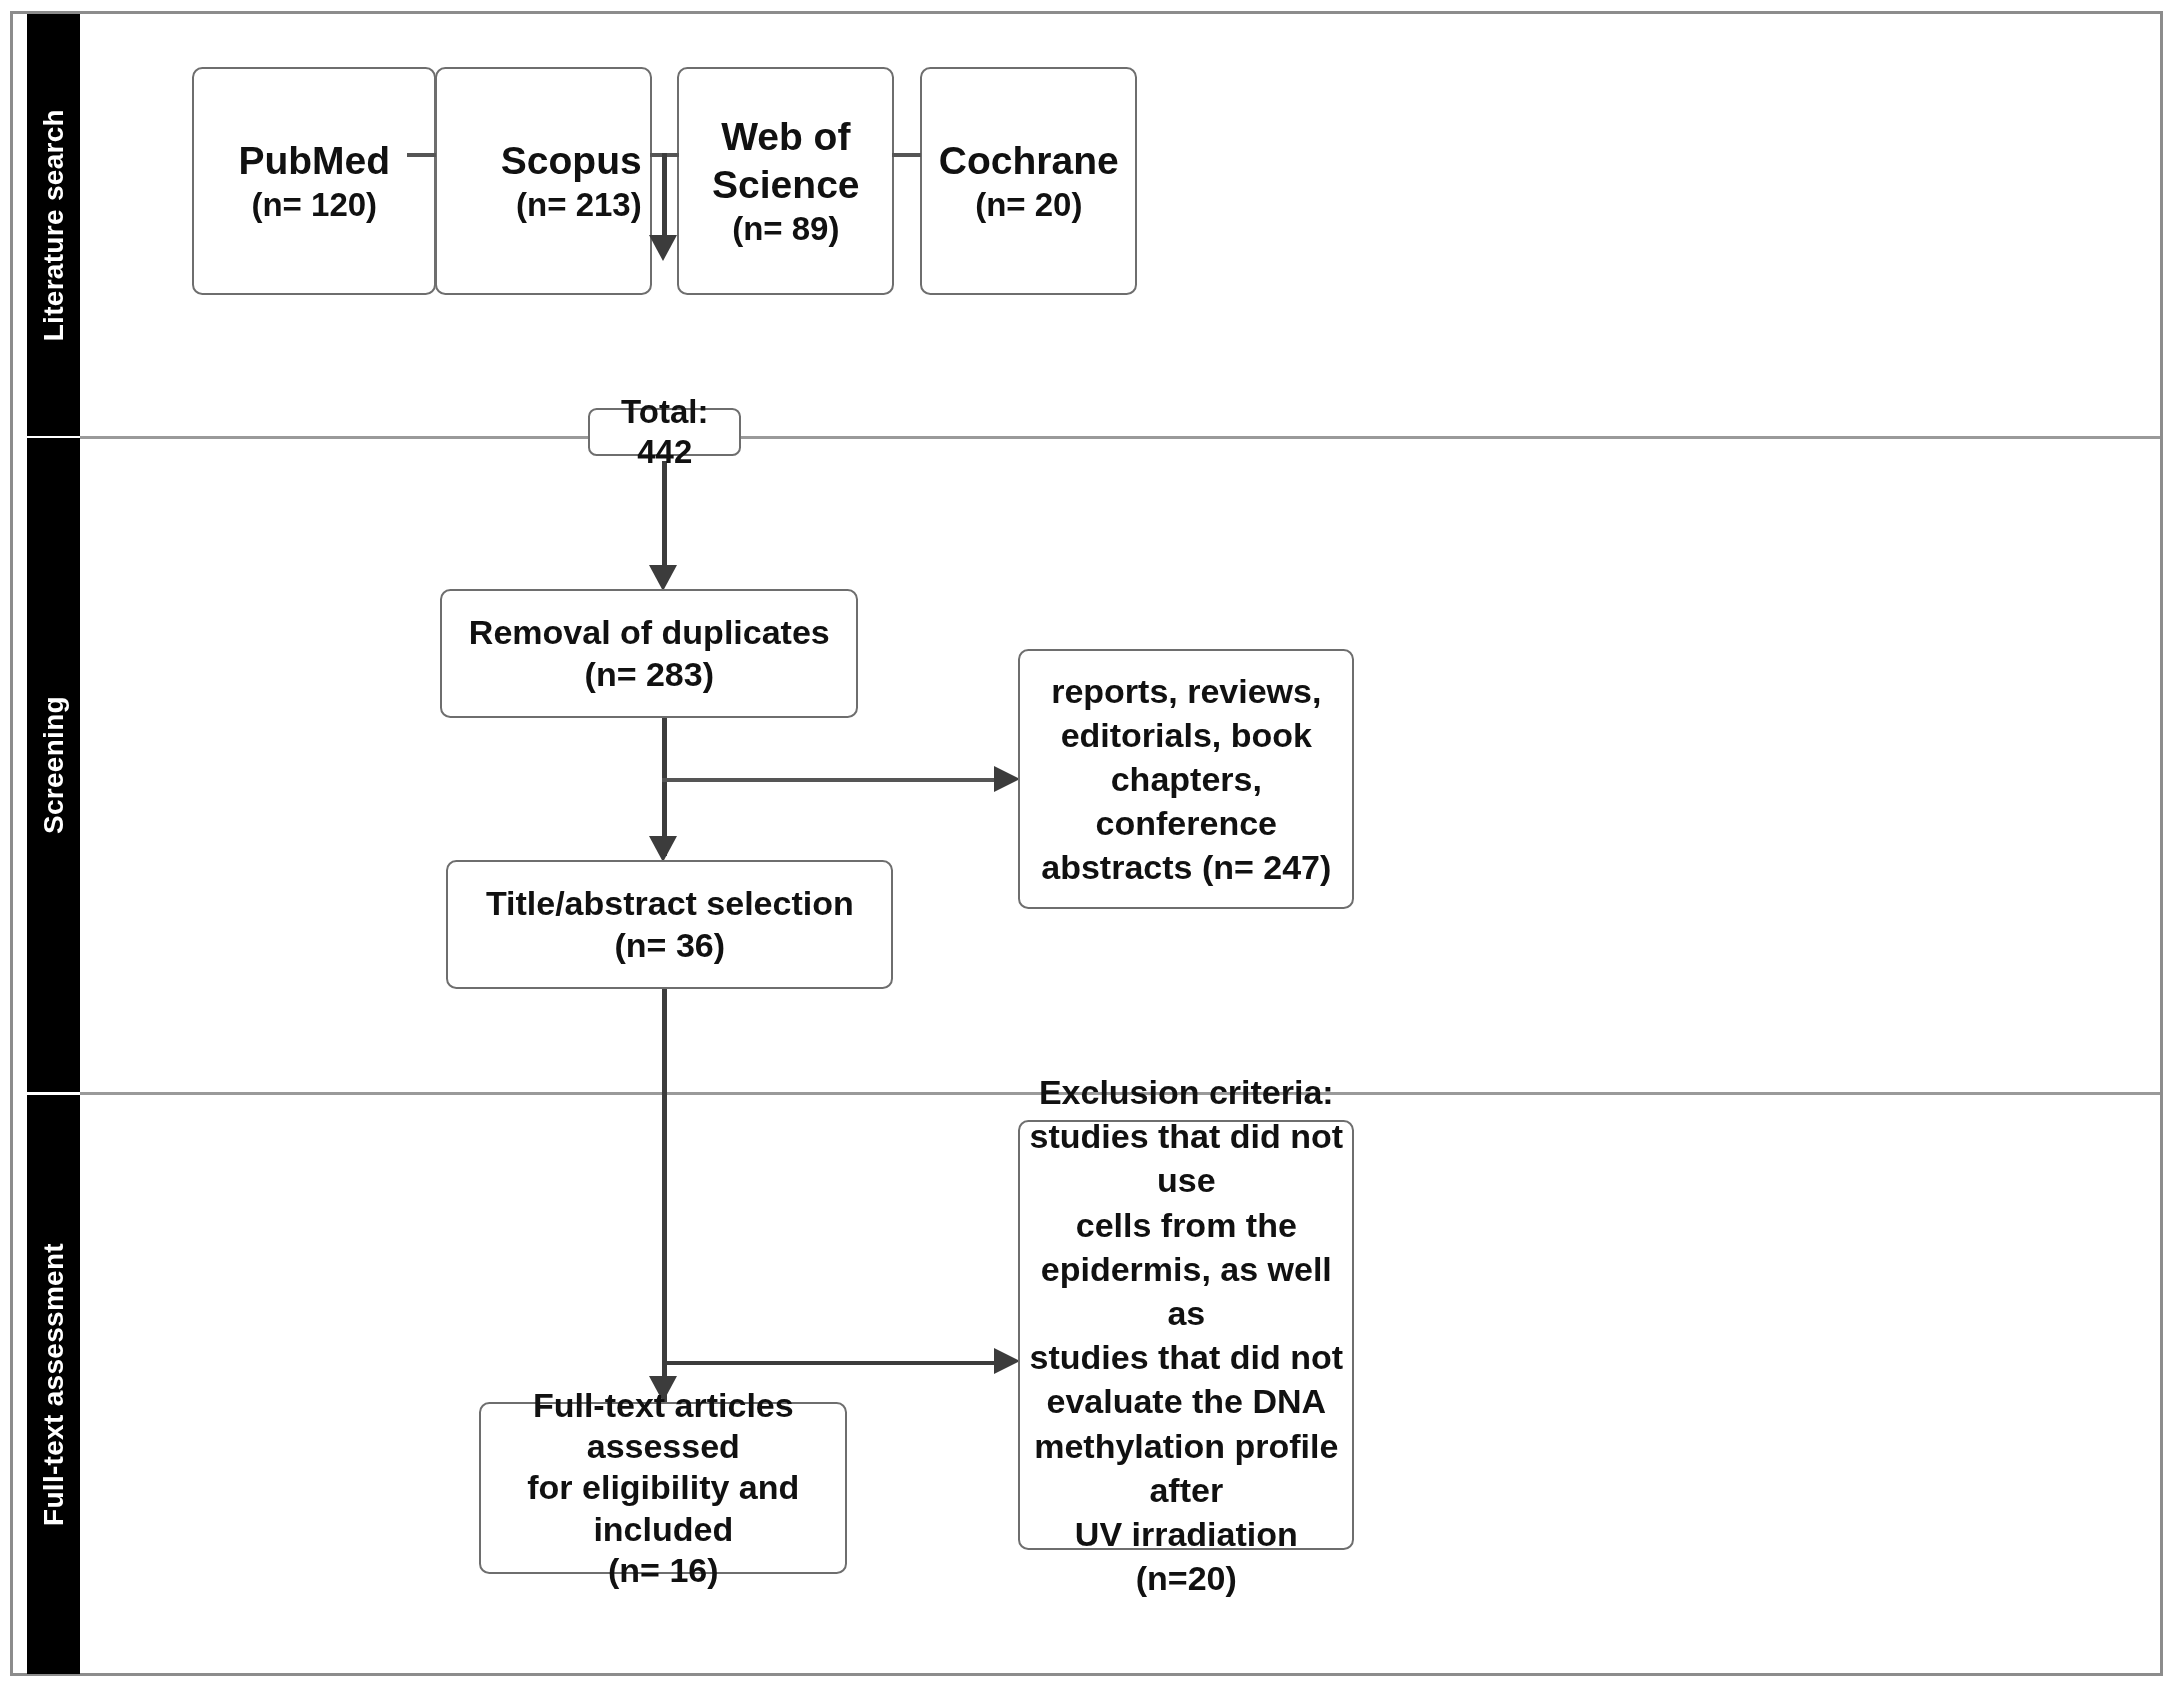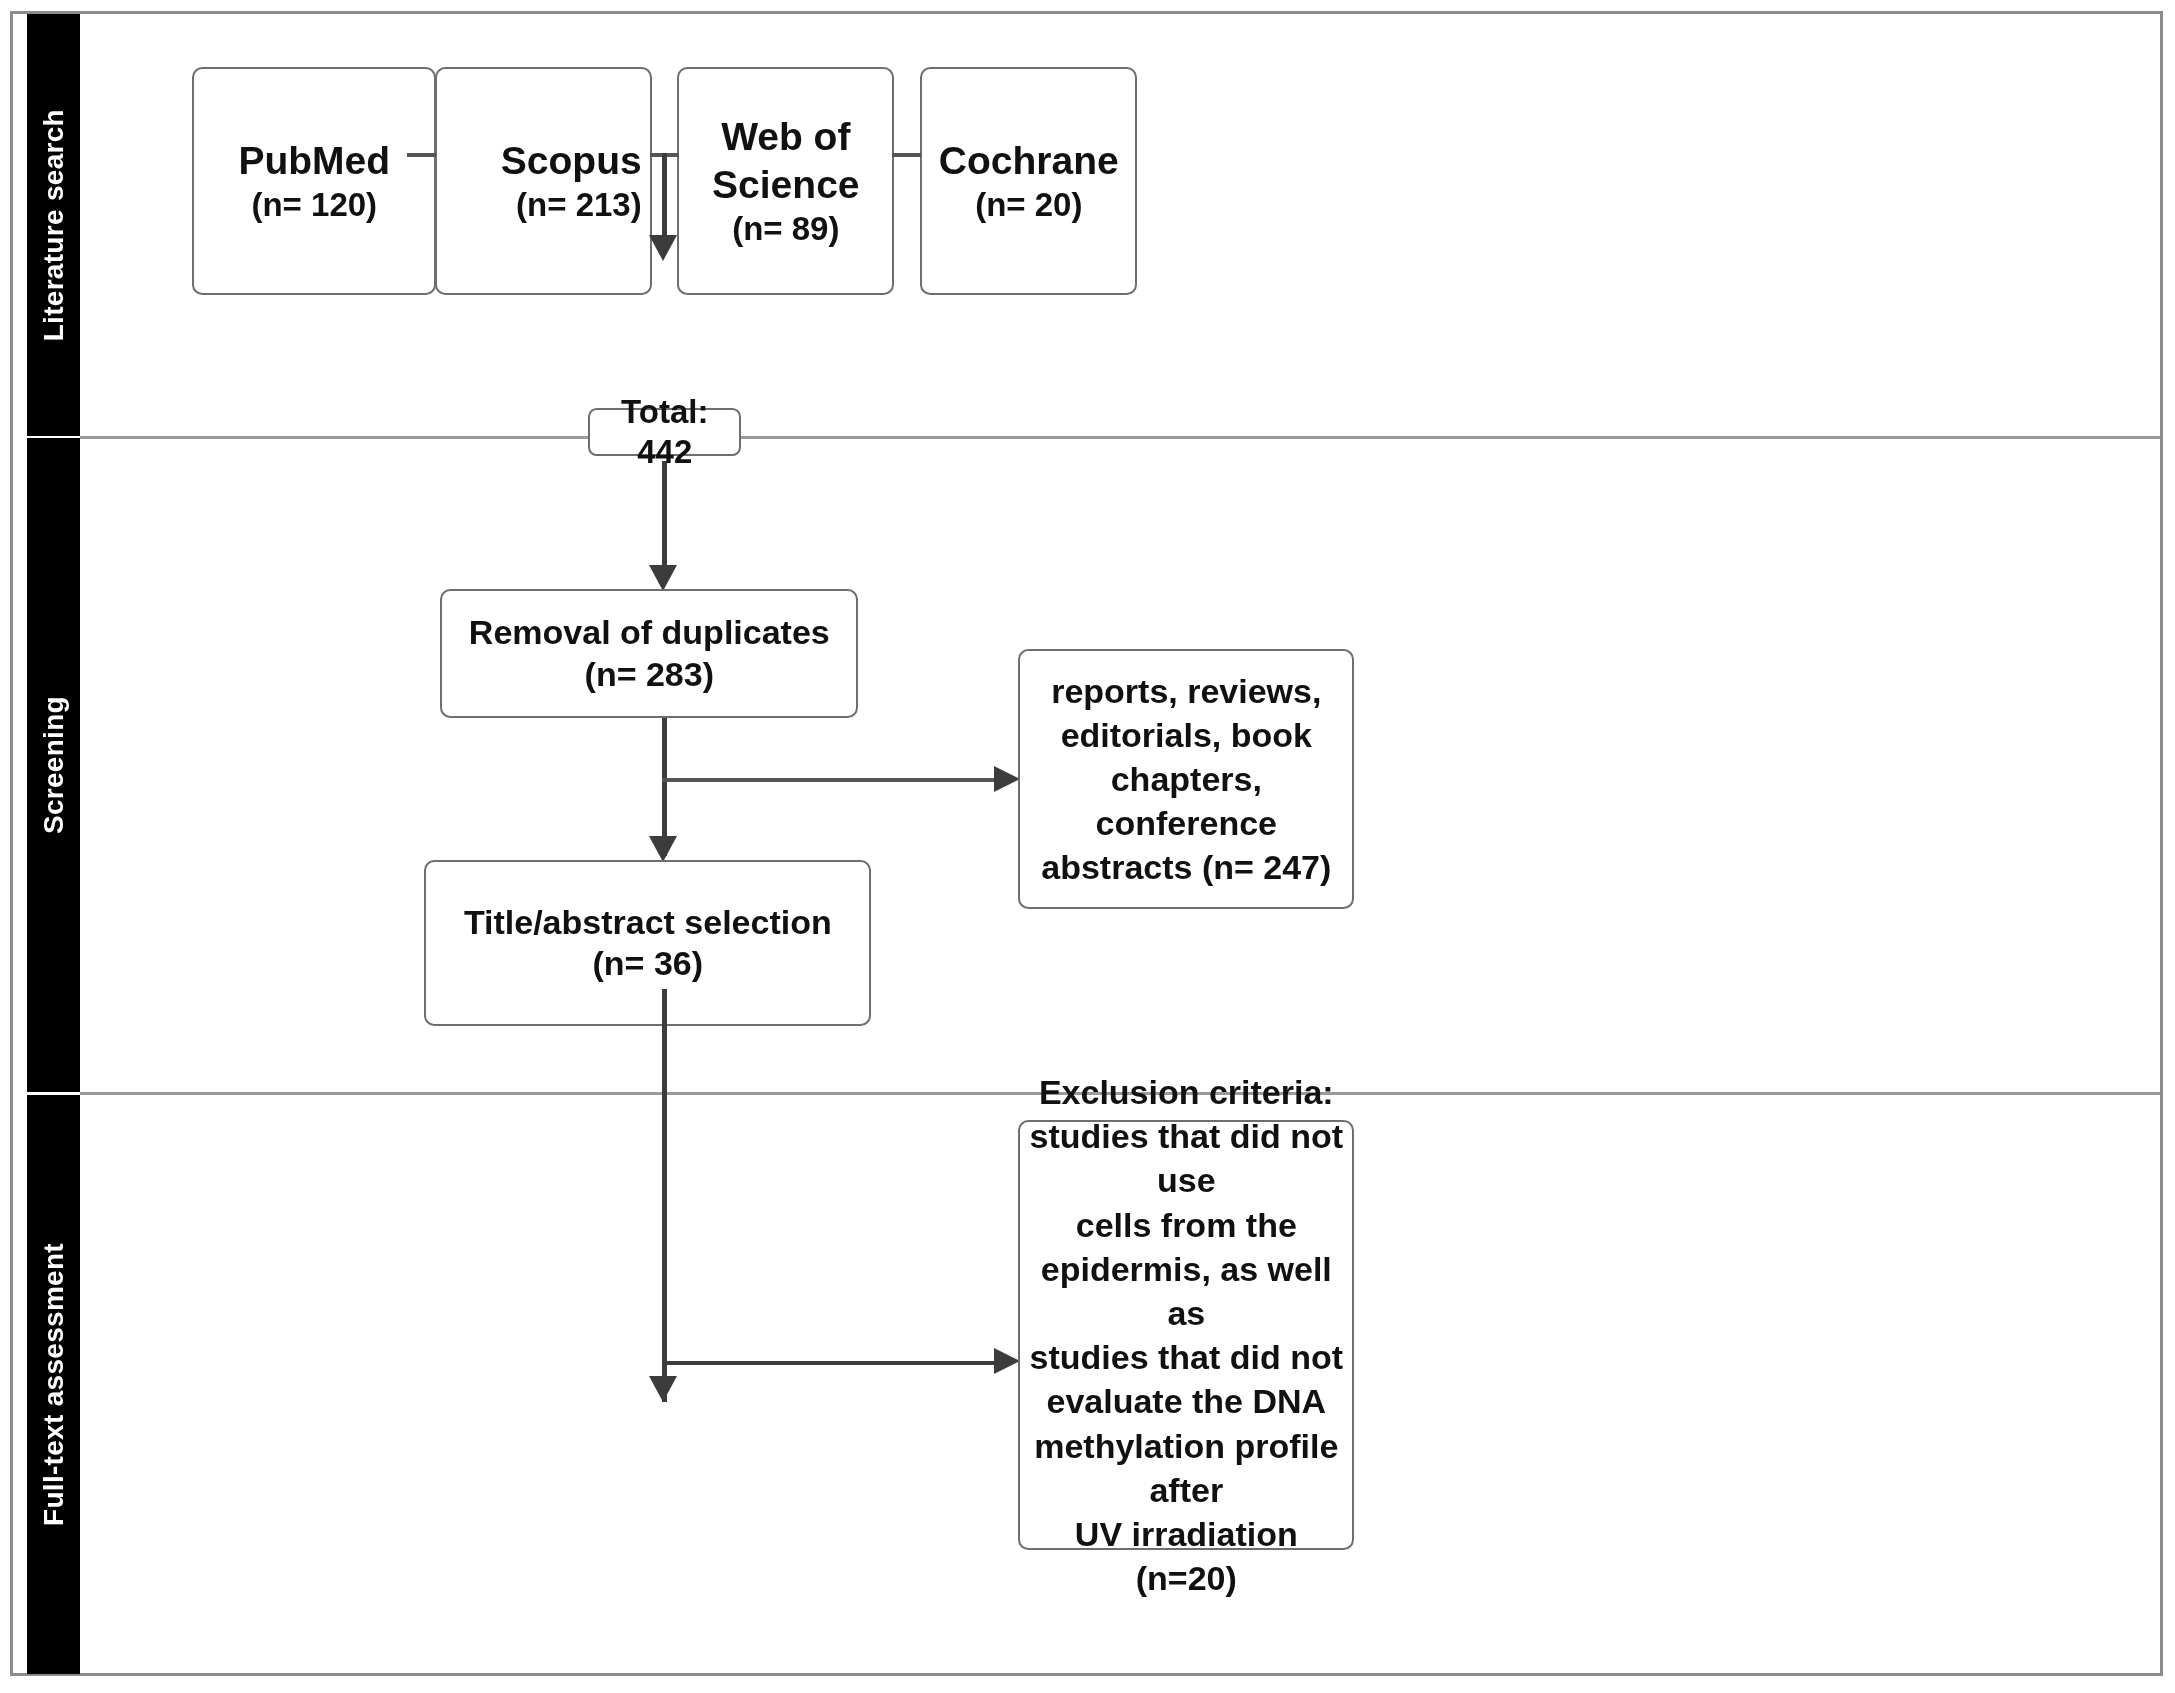--- a/index.html
+++ b/index.html
@@ -193,21 +193,21 @@
     <div class="hline-thin" style="left:649px; top:764px; width:337px;"></div>
     <div class="arrow-right" style="left:981px; top:752px;"></div>
 
     <div class="node excl-node" style="left:1005px; top:635px; width:336px; height:260px;">
       <span class="ln">reports, reviews,</span>
       <span class="ln">editorials, book</span>
       <span class="ln">chapters, conference</span>
       <span class="ln">abstracts (n= 247)</span>
     </div>
 
-    <div class="node step-node" style="left:411px; top:846px; width:447px; height:166px;">
+    <div class="node step-node" style="left:433px; top:846px; width:447px; height:129px;">
       <span class="ln">Title/abstract selection</span>
       <span class="ln sub">(n= 36)</span>
     </div>
 
     <div class="vline" style="left:649px; top:975px; height:413px;"></div>
     <div class="arrow-down" style="left:636px; top:1362px;"></div>
 
     <div class="hline" style="left:649px; top:1347px; width:337px;"></div>
     <div class="arrow-right" style="left:981px; top:1334px;"></div>
 
@@ -215,16 +215,21 @@
       <span class="ln">Exclusion criteria:</span>
       <span class="ln">studies that did not use</span>
       <span class="ln">cells from the</span>
       <span class="ln">epidermis, as well as</span>
       <span class="ln">studies that did not</span>
       <span class="ln">evaluate the DNA</span>
       <span class="ln">methylation profile after</span>
       <span class="ln">UV irradiation (n=20)</span>
     </div>
 
+    <div class="node step-node" style="left:466px; top:1388px; width:368px; height:172px;">
+      <span class="ln">Full-text articles assessed</span>
+      <span class="ln">for eligibility and included</span>
+      <span class="ln sub">(n= 16)</span>
+    </div>
 
   </div>
 </div>
 
 
 </body></html>

